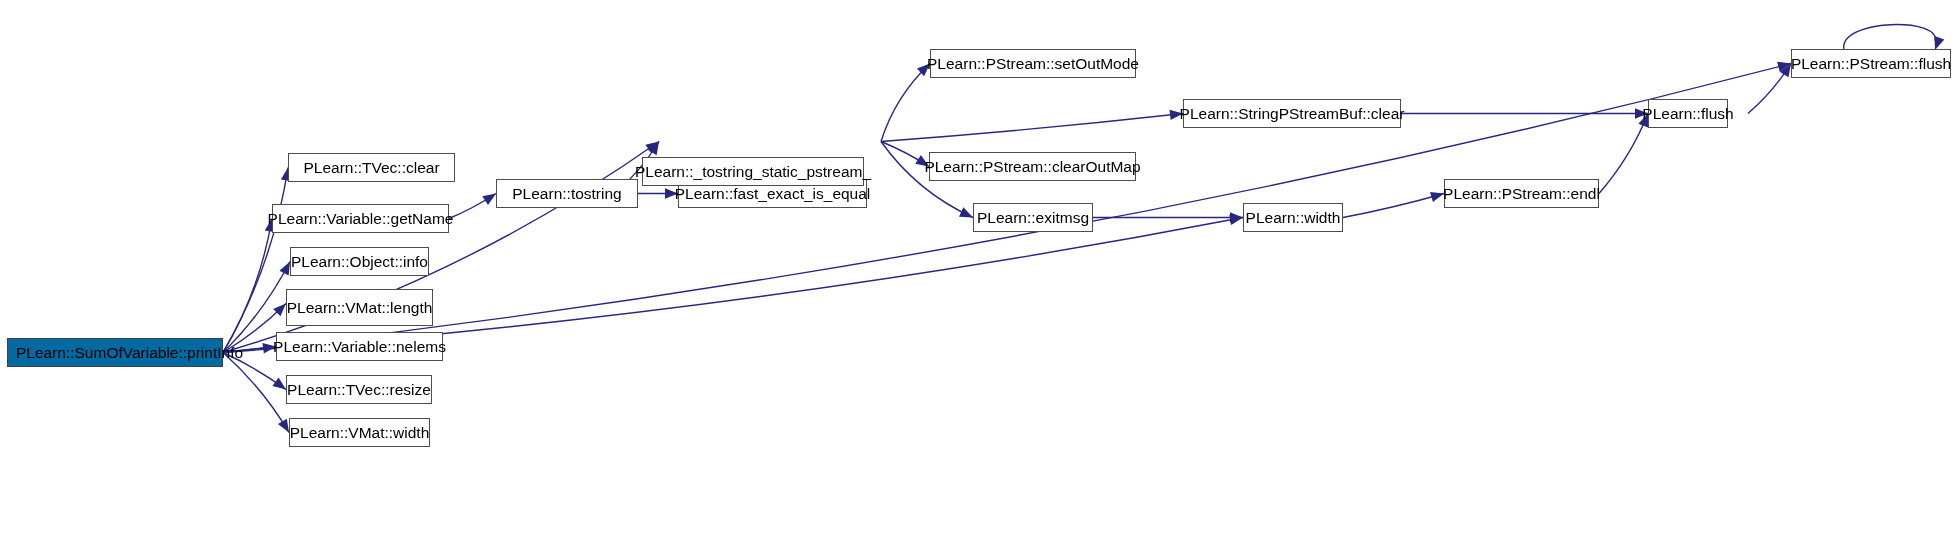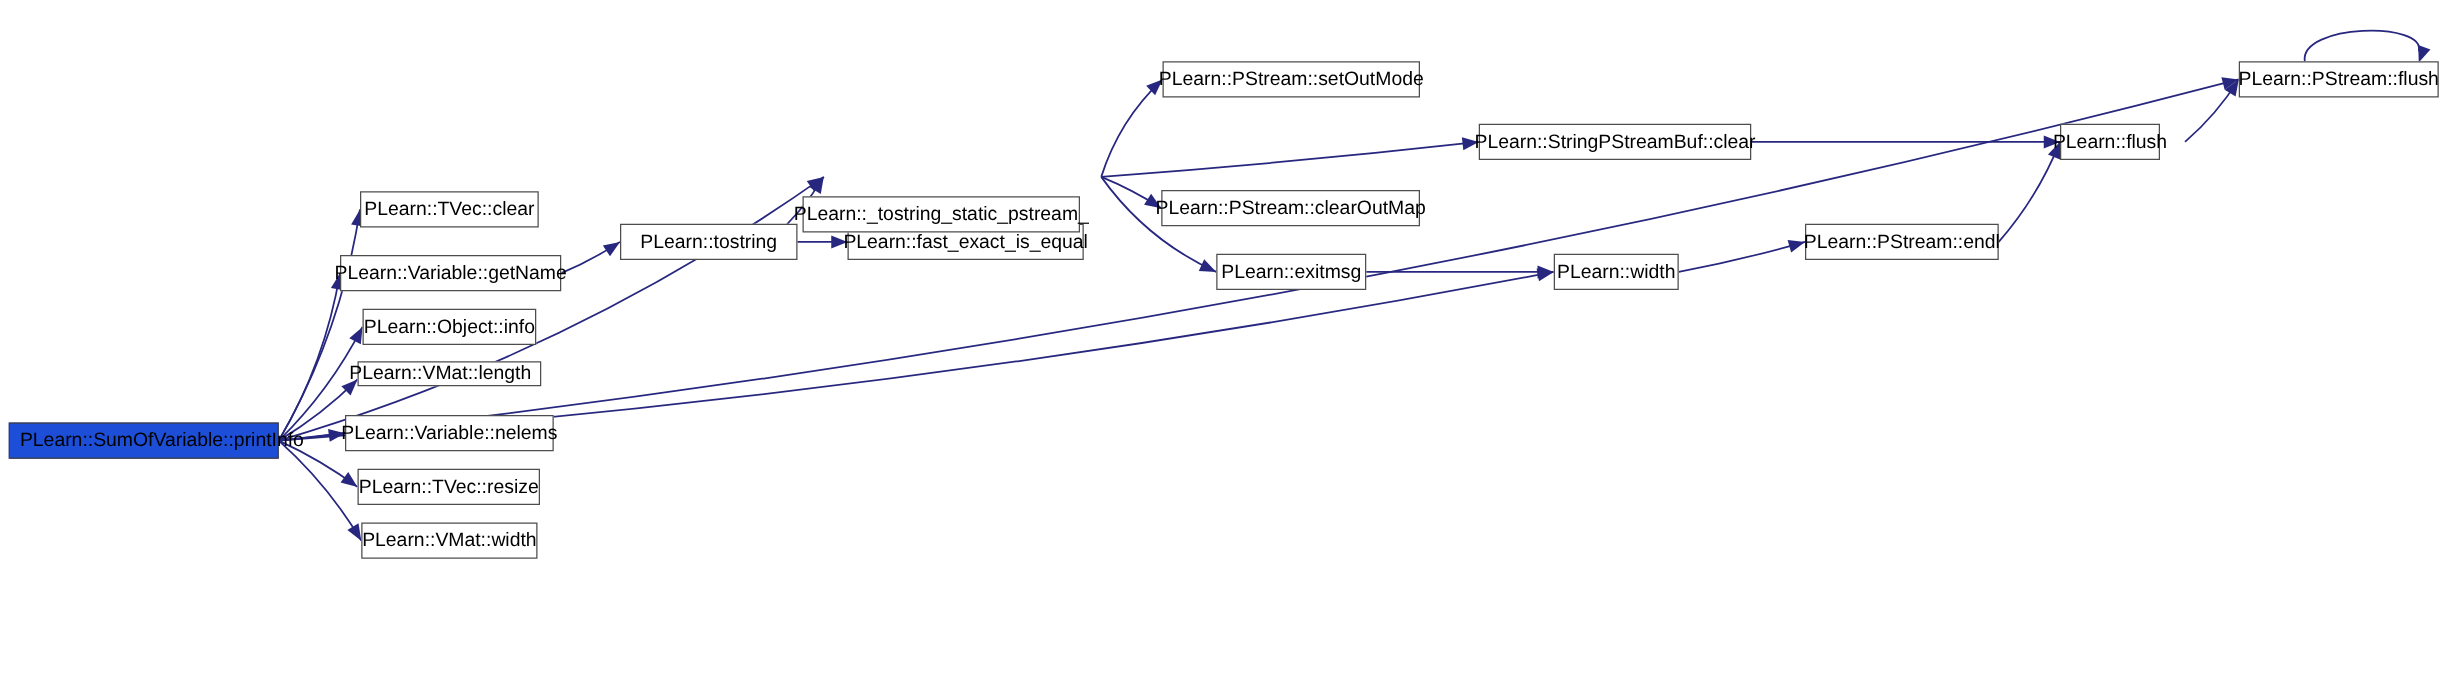--- a/index.html
+++ b/index.html
@@ -32,21 +32,21 @@
     color: #000000;
     font-size: 15.5px;
     line-height: 1;
     display: flex;
     align-items: center;
     justify-content: center;
     white-space: nowrap;
     letter-spacing: 0px;
   }
   .node.root {
-    background: #1d4ed8;
+    background: #0369a1;
     border: 1px solid #404040;
     padding-left: 29px;
   }
   .node .label {
     padding: 0 7px;
     pointer-events: none;
   }
 </style>
 </head>
 <body>
@@ -97,21 +97,21 @@
       <polygon points="1648,113.5 1635,108.3 1635,118.7" fill="#27277f"></polygon>
       <path d="M 1748 113.5 Q 1773.2909259815583 91.76019634414024 1791 63.5" fill="none" stroke="#27277f" stroke-width="1.4"></path>
       <polygon points="1791,63.5 1779.6906650528092,71.75463161214661 1788.5033309776525,77.27703319996185" fill="#27277f"></polygon>
       <path d="M 1843.8 49 C 1839.8 19, 1941 17, 1935 41" fill="none" stroke="#27277f" stroke-width="1.4"></path>
       <polygon points="1935,50 1944.3424096037274,39.57122333175242 1934.5729333901145,36.00508613421573" fill="#27277f"></polygon>
     </svg>
   <div id="nodes">
       <div class="node root" style="left: 7px; top: 338px; width: 216px; height: 29px;">
         <span class="label">PLearn::SumOfVariable::printInfo</span>
       </div>
-      <div class="node" style="left: 288px; top: 153px; width: 143px; height: 29px;">
+      <div class="node" style="left: 288px; top: 153px; width: 167px; height: 29px;">
         <span class="label">PLearn::TVec::clear</span>
       </div>
       <div class="node" style="left: 272px; top: 204px; width: 177px; height: 29px;">
         <span class="label">PLearn::Variable::getName</span>
       </div>
       <div class="node" style="left: 496px; top: 179px; width: 142px; height: 29px;">
         <span class="label">PLearn::tostring</span>
       </div>
       <div class="node" style="left: 678px; top: 179px; width: 189px; height: 29px;">
         <span class="label">PLearn::fast_exact_is_equal</span>
@@ -139,21 +139,21 @@
       </div>
       <div class="node" style="left: 1648px; top: 99px; width: 80px; height: 29px;">
         <span class="label">PLearn::flush</span>
       </div>
       <div class="node" style="left: 1791px; top: 49px; width: 160px; height: 29px;">
         <span class="label">PLearn::PStream::flush</span>
       </div>
       <div class="node" style="left: 290px; top: 247px; width: 139px; height: 29px;">
         <span class="label">PLearn::Object::info</span>
       </div>
-      <div class="node" style="left: 286px; top: 289px; width: 147px; height: 20px; justify-content: flex-end;">
+      <div class="node" style="left: 286px; top: 289px; width: 147px; height: 37px;">
         <span class="label">PLearn::VMat::length</span>
       </div>
       <div class="node" style="left: 276px; top: 332px; width: 167px; height: 29px;">
         <span class="label">PLearn::Variable::nelems</span>
       </div>
       <div class="node" style="left: 286px; top: 375px; width: 146px; height: 29px; align-items: center;">
         <span class="label">PLearn::TVec::resize</span>
       </div>
       <div class="node" style="left: 289px; top: 418px; width: 141px; height: 29px;">
         <span class="label">PLearn::VMat::width</span>

